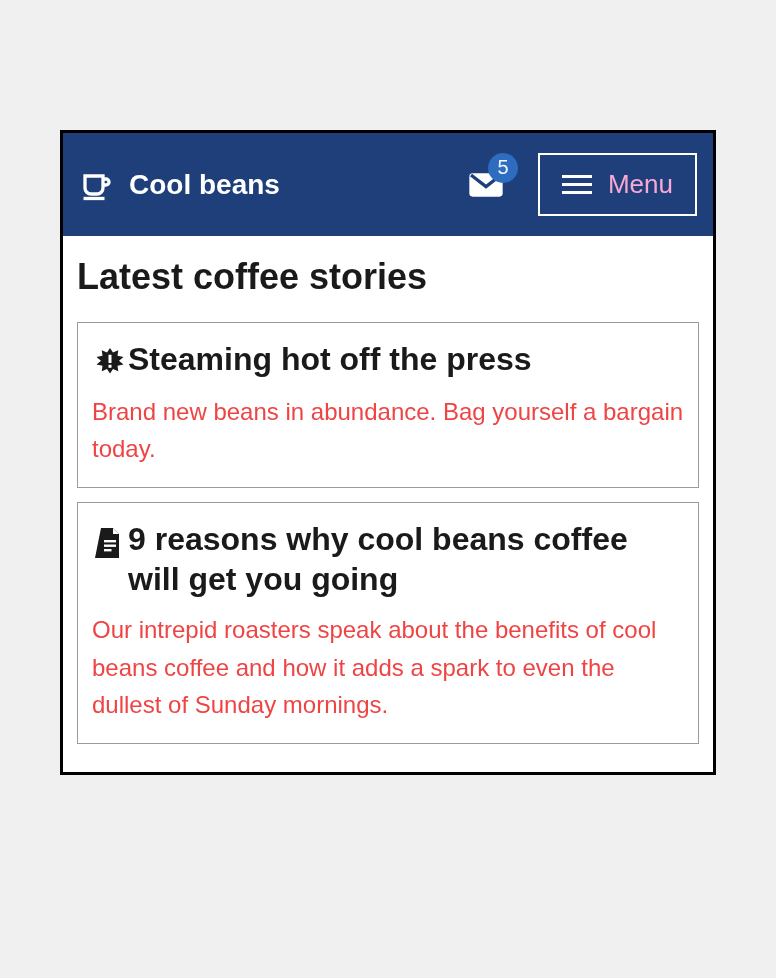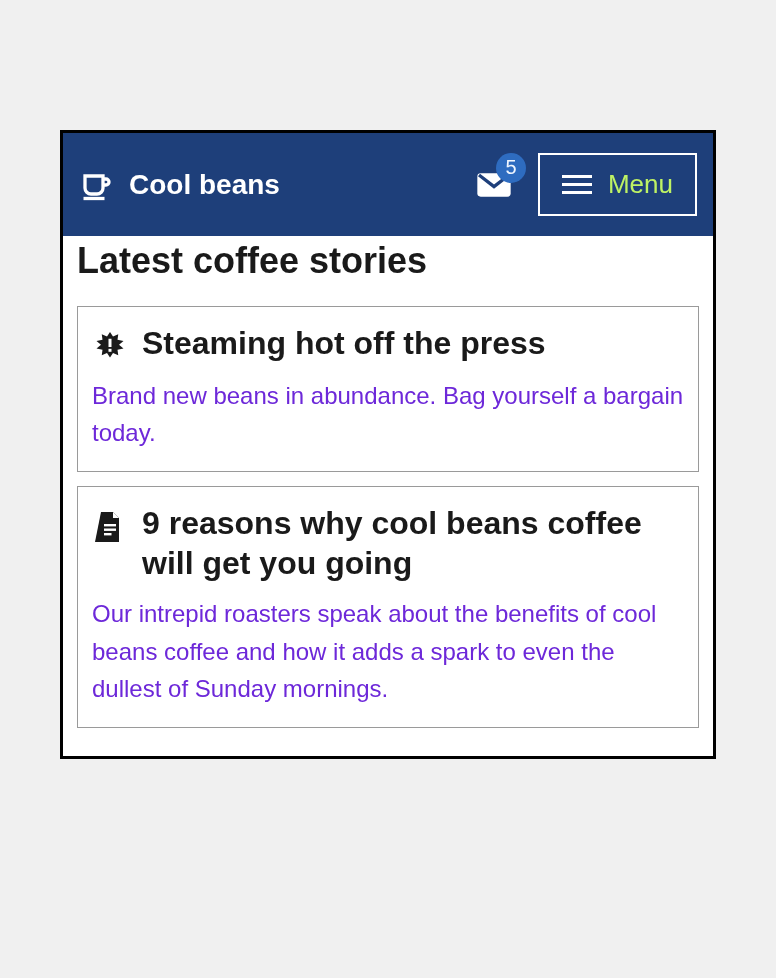--- a/index.html
+++ b/index.html
@@ -18,21 +18,21 @@
       width: 656px;
       border: 3px solid #000;
       background: #fff;
     }
     .header {
       background: #1e3f7a;
       color: #fff;
       display: flex;
       align-items: center;
       padding: 20px 16px;
-      gap: 14px;
+      gap: 22px;
     }
     .brand {
       display: flex;
       align-items: center;
       gap: 14px;
       flex: 1;
     }
     .coffee-icon svg {
       width: 36px;
       height: 36px;
@@ -62,59 +62,58 @@
       height: 30px;
       display: flex;
       align-items: center;
       justify-content: center;
       font-size: 20px;
       font-weight: 500;
     }
     .menu-button {
       border: 2px solid #fff;
       background: transparent;
-      color: #bef264;
+      color: #f9a8d4;
       padding: 14px 22px;
       display: flex;
       align-items: center;
       gap: 16px;
       font-size: 26px;
       font-family: inherit;
       cursor: pointer;
     }
     .hamburger {
       display: flex;
       flex-direction: column;
       gap: 5px;
     }
     .hamburger span {
       width: 30px;
       height: 3px;
       background: #fff;
       display: block;
     }
     .content {
-      padding: 4px 14px 14px 14px;
+      padding: 20px 14px 14px 14px;
     }
     .page-title {
       font-size: 36px;
       font-weight: 700;
       color: #1a1a1a;
       margin-bottom: 24px;
     }
     .card {
       border: 1px solid #9a9a9a;
       padding: 16px 14px 20px 14px;
       margin-bottom: 14px;
       cursor: pointer;
     }
     .card-head {
       display: flex;
       align-items: flex-start;
-      gap: 14px;
       margin-bottom: 12px;
     }
     .card-icon {
       width: 36px;
       height: 36px;
       flex-shrink: 0;
       margin-top: 6px;
     }
     .card-icon svg {
       width: 100%;
@@ -122,21 +121,21 @@
       display: block;
     }
     .card-title {
       font-size: 32px;
       font-weight: 700;
       color: #1a1a1a;
       line-height: 1.25;
     }
     .card-body {
       font-size: 24px;
-      color: #6d28d9;
+      color: #ef4444;
       line-height: 1.55;
     }
   </style>
 </head>
 <body>
 
 <div class="app-frame">
 
   <div class="header">
     <div class="brand">

